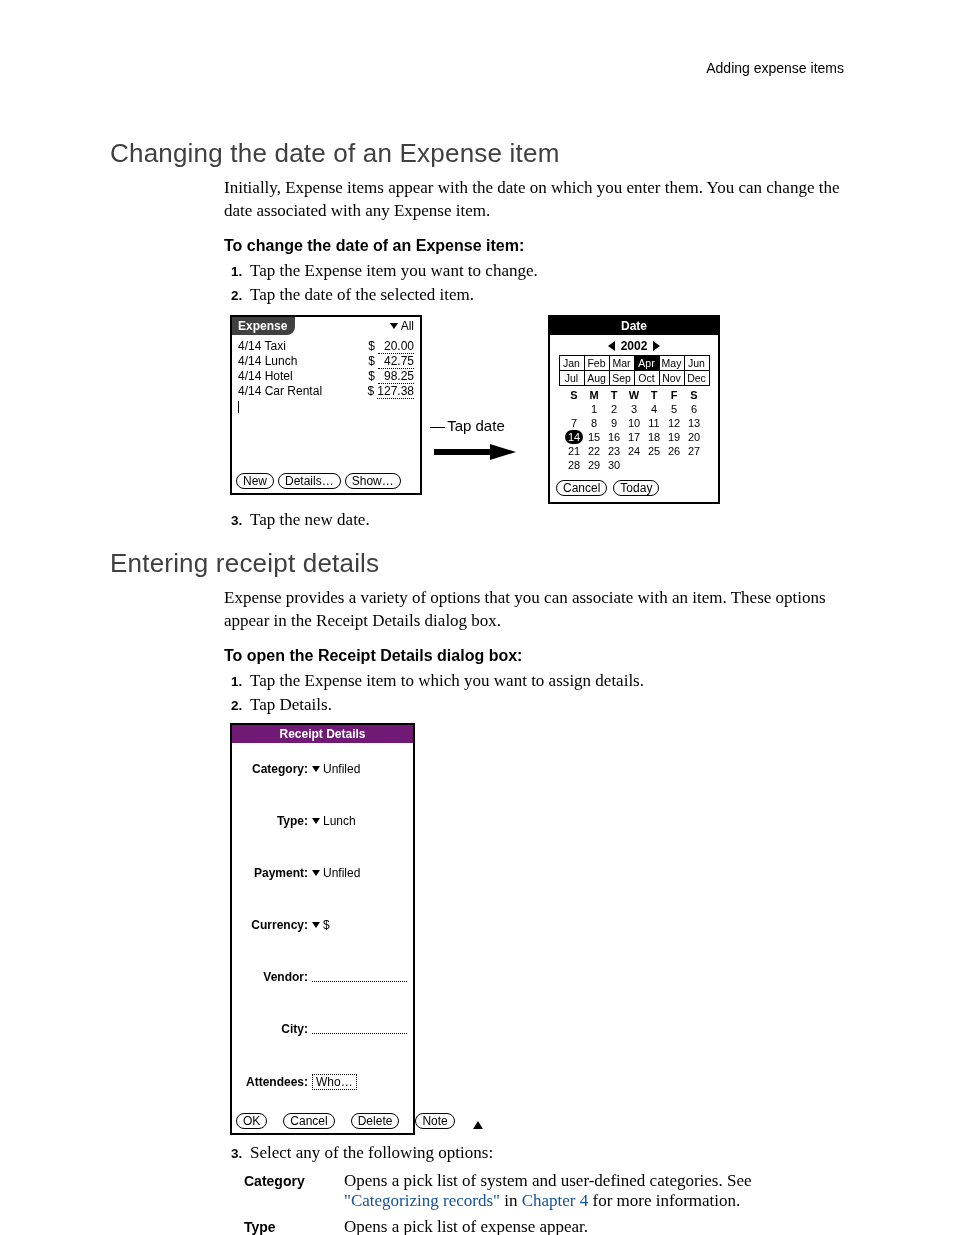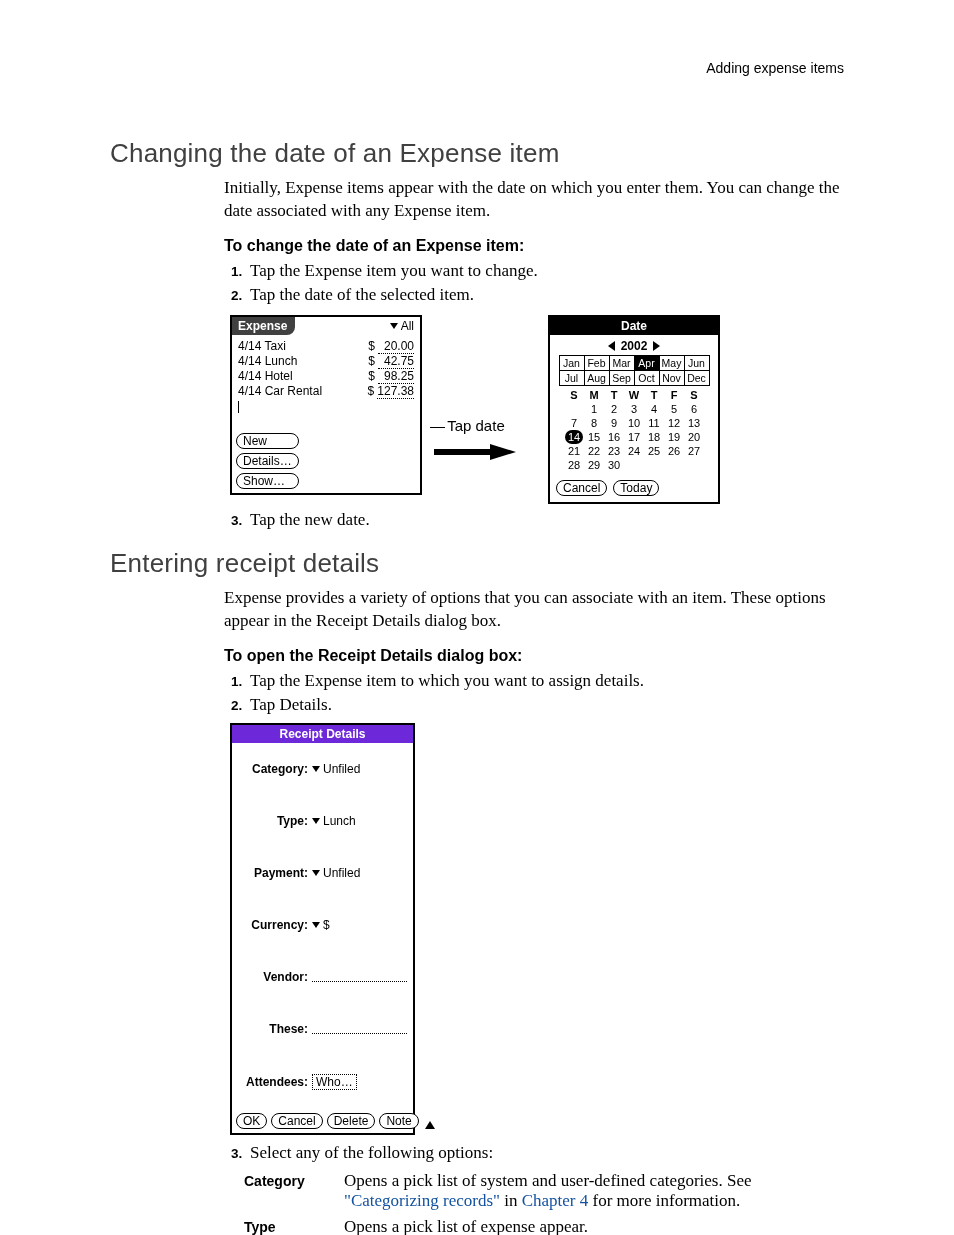--- a/index.html
+++ b/index.html
@@ -96,21 +96,21 @@
   }
   .palm .rows { padding: 4px 6px 0 6px; }
   .palm .rows .row { display: flex; justify-content: space-between; height: 15px; }
   .palm .rows .row .desc { white-space: nowrap; }
   .palm .rows .row .amt { display: flex; align-items: baseline; gap: 3px; }
   .palm .rows .row .amt .val { border-bottom: 1px dotted #000; min-width: 36px; text-align: right; }
   .palm .rows .cursor { width:1px; height:12px; background:#000; margin-top:2px; }
   .palm .buttons {
     position: absolute;
     bottom: 4px; left: 4px;
-    display: flex; gap: 4px; flex-direction: column;
+    display: flex; gap: 4px;
   }
   .palm-btn {
     border: 1px solid #000;
     border-radius: 9px;
     padding: 0 6px;
     font-size: 12px;
     line-height: 14px;
     background: #fff;
   }
 
@@ -181,39 +181,39 @@
   .receipt {
     width: 185px;
     border: 2px solid #000;
     font-family: Helvetica, Arial, sans-serif;
     font-size: 12px;
     box-sizing: border-box;
     padding: 0 0 4px 0;
     margin: 8px 0 8px 0;
   }
   .receipt .rtitle {
-    background:#6d28d9; color:#fff;
+    background:#701a75; color:#fff;
     font-weight:700; text-align:center;
     padding:2px 0;
   }
   .receipt .field {
     display:flex; align-items:center;
     padding: 19px 6px;
   }
   .receipt .field .lab { font-weight:700; width:70px; text-align:right; margin-right:4px;}
   .receipt .field .tri {
     width:0;height:0;
     border-left:4px solid transparent;
     border-right:4px solid transparent;
     border-top:6px solid #000;
     margin-right:3px;
   }
   .receipt .field .dots { flex:1; border-bottom:1px dotted #000; height:10px;}
   .receipt .field .boxval { border:1px dotted #000; padding:0 3px; }
-  .receipt .rbtns { display:flex; gap:4px; padding:4px 4px 0 4px; align-items:flex-end;}
+  .receipt .rbtns { display:flex; gap:16px; padding:4px 4px 0 4px; align-items:flex-end;}
   .receipt .rbtns .stub {
     width:0;height:0;
     border-left:5px solid transparent;
     border-right:5px solid transparent;
     border-bottom:8px solid #000;
     margin-left:2px;
   }
 
   
   .opts-row { display:flex; margin:6px 0; }
@@ -444,21 +444,21 @@
         <div class="field">
           <span class="lab">Currency:</span>
           <span class="tri"></span>
           <span>$</span>
         </div>
         <div class="field">
           <span class="lab">Vendor:</span>
           <span class="dots"></span>
         </div>
         <div class="field">
-          <span class="lab">These:</span>
+          <span class="lab">City:</span>
           <span class="dots"></span>
         </div>
         <div class="field">
           <span class="lab">Attendees:</span>
           <span class="boxval">Who…</span>
         </div>
 
         <div class="rbtns">
           <div class="palm-btn">OK</div>
           <div class="palm-btn">Cancel</div>

